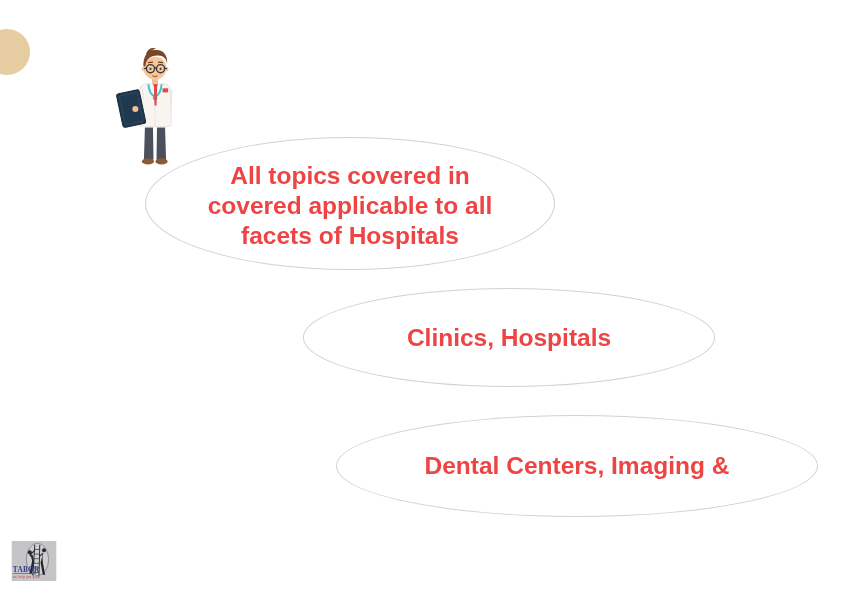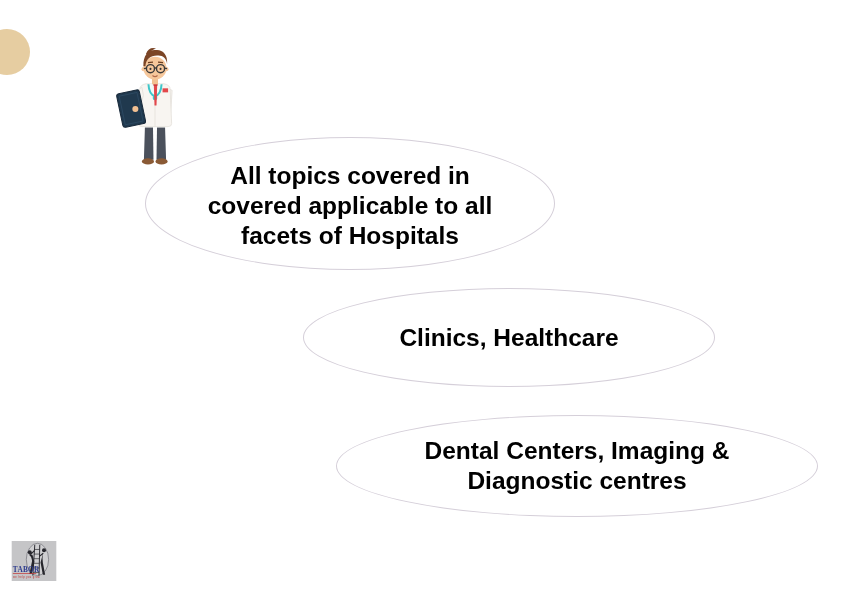--- a/index.html
+++ b/index.html
@@ -32,21 +32,21 @@
   
   .bubble {
     position: absolute;
     border: 1px solid #d5cfd9;
     border-radius: 50%;
     display: flex;
     flex-direction: column;
     align-items: center;
     justify-content: center;
     text-align: center;
-    color: #000000;
+    color: #ef4444;
     font-weight: 700;
     background: transparent;
   }
   .bubble .line { font-size: 24.5px; line-height: 30px; white-space: nowrap; }
   .bubble-1 { left: 145px; top: 137px; width: 410px; height: 133px; padding-top: 4px; box-sizing: border-box; }
   .bubble-2 { left: 303px; top: 288px; width: 410px; height: 97px; }
   .bubble-3 { left: 336px; top: 415px; width: 480px; height: 100px; }
 
   
   .logo {
@@ -117,26 +117,25 @@
     </svg>
   </div>
 
   <div class="bubble bubble-1">
     <div class="line">All topics covered in</div>
     <div class="line">covered applicable to all</div>
     <div class="line">facets of Hospitals</div>
   </div>
 
   <div class="bubble bubble-2">
-    <div class="line">Clinics, Healthcare</div>
+    <div class="line">Clinics, Hospitals</div>
   </div>
 
   <div class="bubble bubble-3">
     <div class="line">Dental Centers, Imaging &amp;</div>
-    <div class="line">Diagnostic centres</div>
   </div>
 
   <div class="logo">
     <svg viewBox="0 0 58 52">
       <rect x="0" y="0" width="58" height="52" fill="#c5c5c7"></rect>
       <ellipse cx="33.5" cy="24" rx="14.5" ry="21" fill="#cfcfd1" stroke="#55555e" stroke-width="0.7"></ellipse>
 
       <path d="M30 5 L27.5 45 M36.5 5 L35.5 45" stroke="#2e2e34" stroke-width="1.3"></path>
       <path d="M29.6 11 L36.3 11 M29.2 17 L36.2 17 M28.9 23 L36 23 M28.5 29 L35.9 29 M28.2 35 L35.8 35 M27.9 41 L35.7 41" stroke="#2e2e34" stroke-width="0.9"></path>
 

